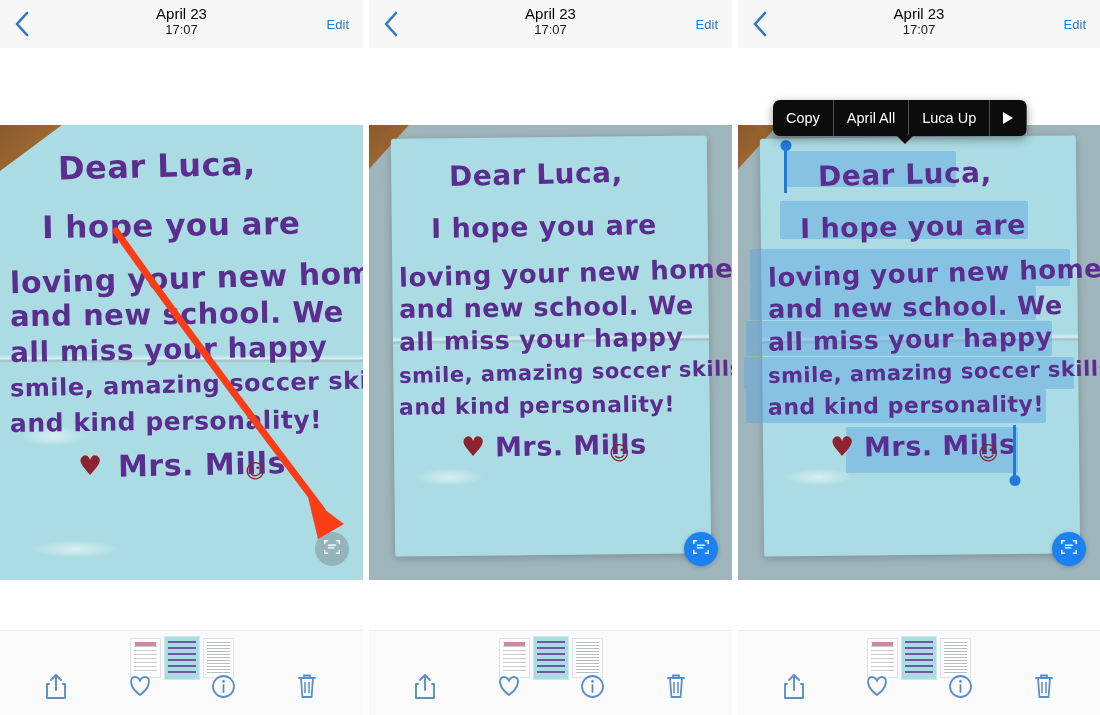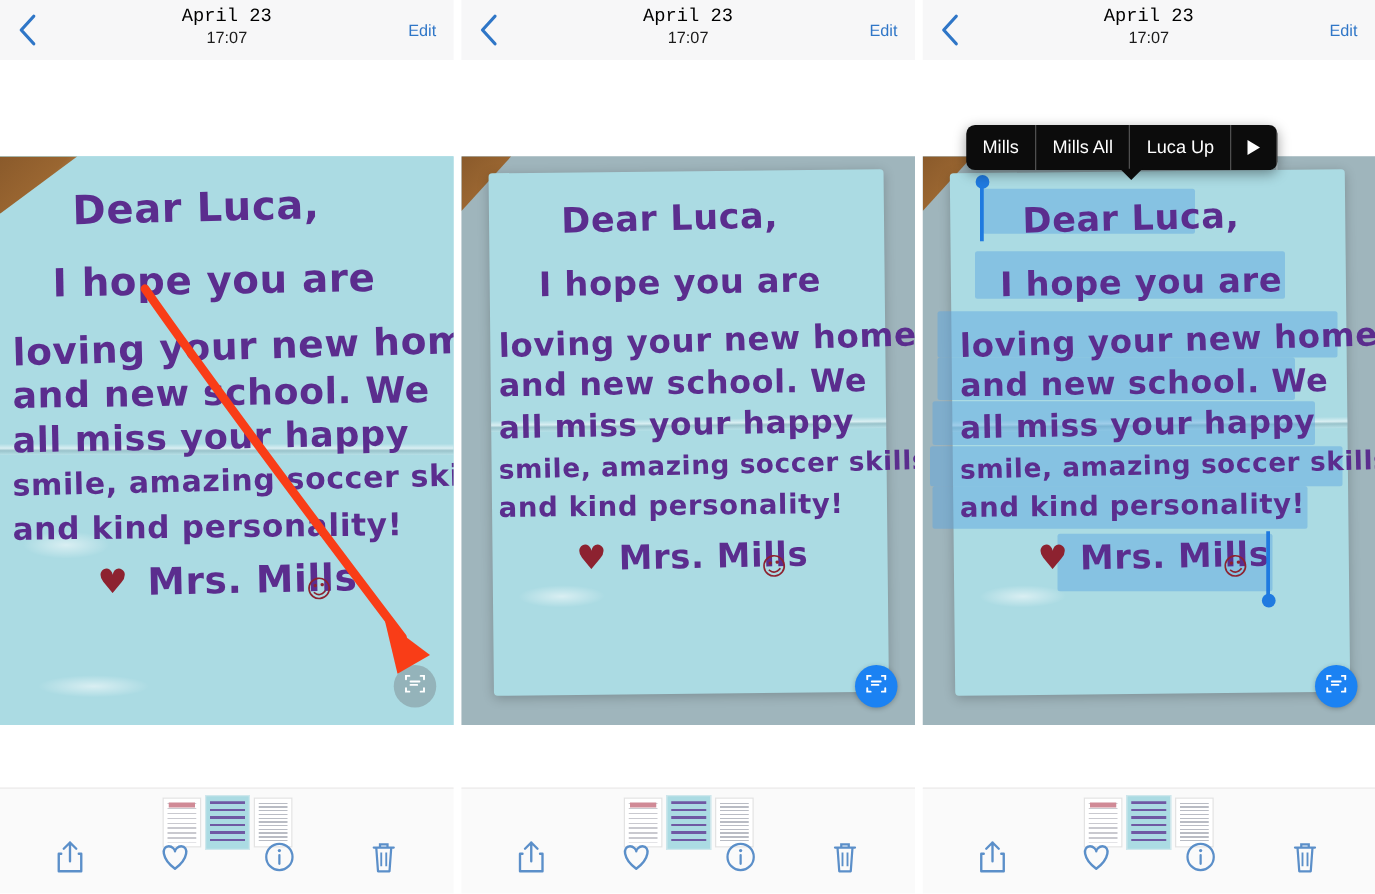--- a/index.html
+++ b/index.html
@@ -38,21 +38,21 @@
     cursor: pointer;
   }
   .nav-back svg { display:block; }
   .nav-title {
     position: absolute;
     left: 0; right: 0; top: 4px;
     text-align: center;
     pointer-events: none;
   }
   .nav-title .date {
-    font-size: 15px; color: #000; line-height: 19px; font-weight: 400; font-family: Liberation Mono, monospace;
+    font-size: 15px; color: #000; line-height: 19px; font-weight: 400;
   }
   .nav-title .time {
     font-size: 13px; color: #1b1b1b; line-height: 14px; font-weight: 400;
   }
   .nav-edit {
     margin-left: auto;
     font-size: 13px; color: #2f76c7;
     cursor: pointer;
   }
 
@@ -472,22 +472,22 @@
         </span>
       </div>
       <div class="nav-title">
         <div class="date">April 23</div>
         <div class="time">17:07</div>
       </div>
       <div class="nav-edit">Edit</div>
     </div>
 
     <div class="ctxmenu">
-      <div class="mi">Mills</div>
-      <div class="mi">Mills All</div>
+      <div class="mi">Copy</div>
+      <div class="mi">April All</div>
       <div class="mi">Luca Up</div>
       <div class="mi">
         <span class="tri"></span>
       </div>
       <div class="caret"></div>
     </div>
 
     <div class="stage">
       <div class="photo-wrap photo23">
         <div class="wood small"></div>

